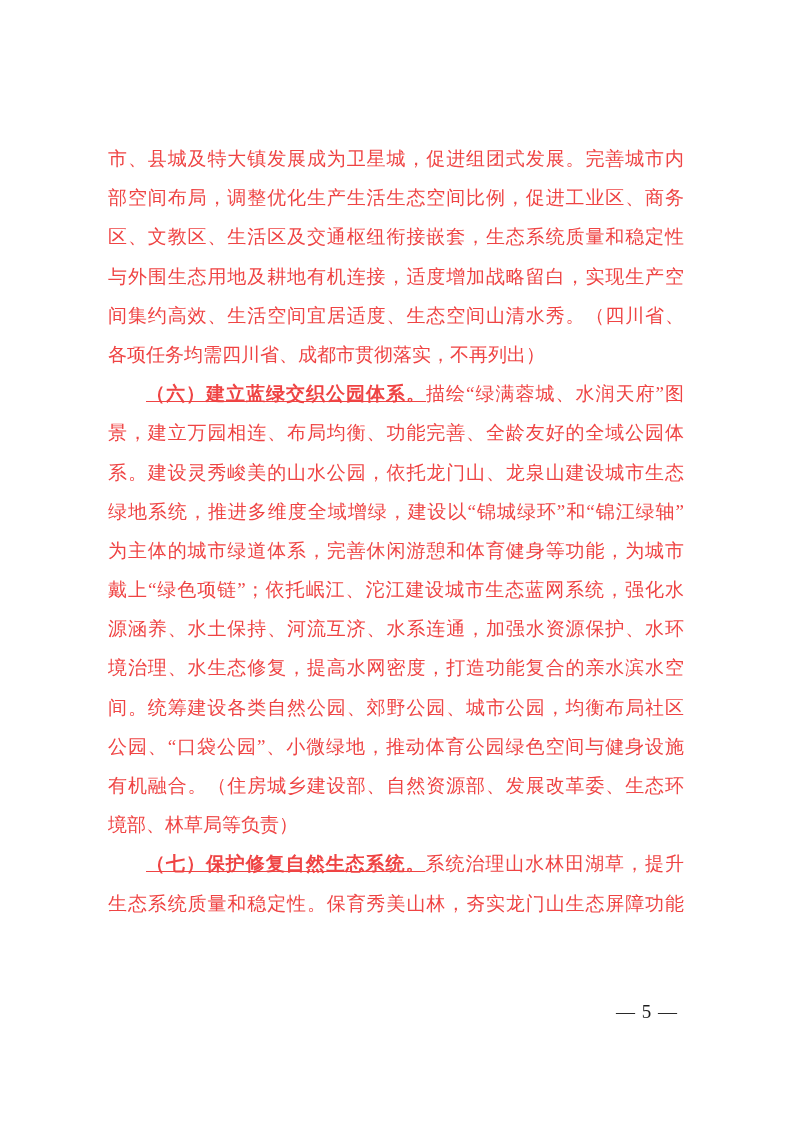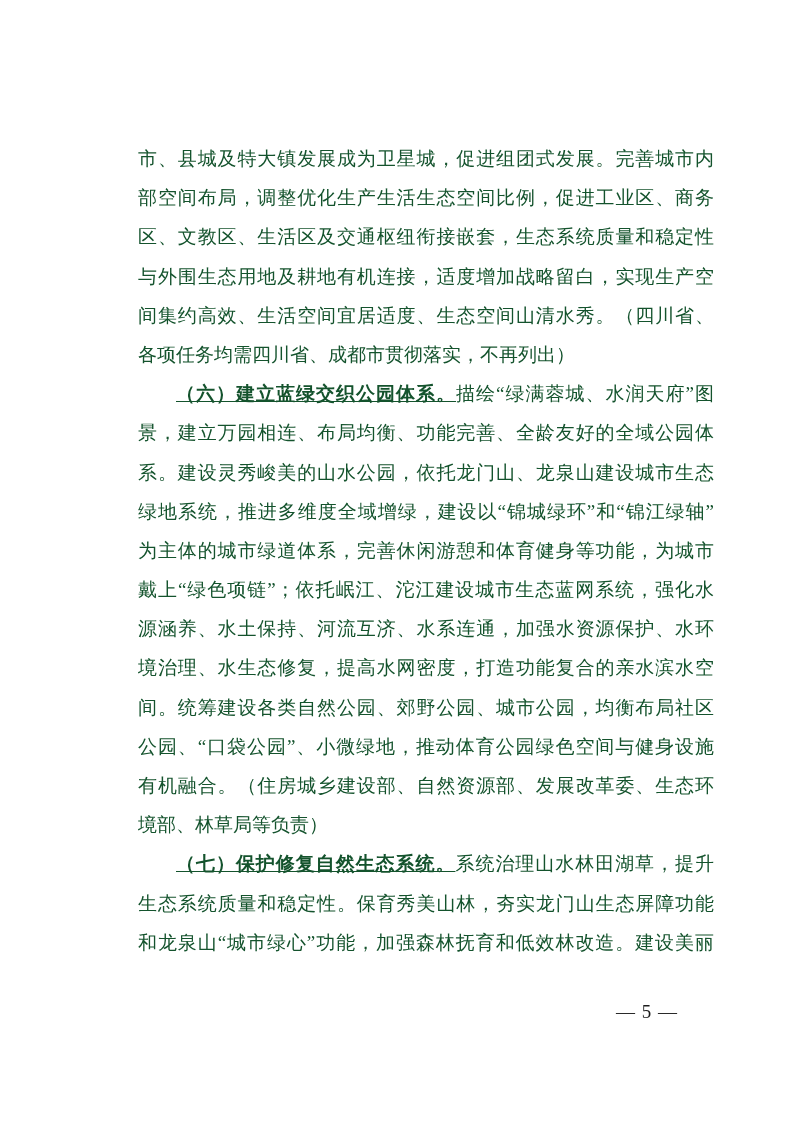--- a/index.html
+++ b/index.html
@@ -13,24 +13,23 @@
     height: 1123px;
     background: #ffffff;
     overflow: hidden;
     font-family: "Liberation Serif", "DejaVu Serif", serif;
   }
   .content {
     position: absolute;
     left: 108px;
     top: 139px;
     width: 576px;
-    color: #14532d;
+    color: #ef4444;
     font-size: 19px;
     line-height: 39.2px;
-    margin-left: 30px;
   }
   .line {
     text-align: justify;
     text-align-last: justify;
     height: 39.2px;
     overflow: hidden;
   }
   .line.short {
     text-align-last: left;
     font-family: Liberation Serif, serif;
@@ -74,17 +73,16 @@
     <div class="line">源涵养、水土保持、河流互济、水系连通，加强水资源保护、水环</div>
     <div class="line">境治理、水生态修复，提高水网密度，打造功能复合的亲水滨水空</div>
     <div class="line">间。统筹建设各类自然公园、郊野公园、城市公园，均衡布局社区</div>
     <div class="line">公园、“口袋公园”、小微绿地，推动体育公园绿色空间与健身设施</div>
     <div class="line">有机融合。（住房城乡建设部、自然资源部、发展改革委、生态环</div>
     <div class="line short">境部、林草局等负责）</div>
 
     <div class="line indent"><span class="bold">（七）保护修复自然生态系统。</span><span>系统治理山水林田湖草，提升</span></div>
 
     <div class="line">生态系统质量和稳定性。保育秀美山林，夯实龙门山生态屏障功能</div>
-    <div class="line">和龙泉山“城市绿心”功能，加强森林抚育和低效林改造。建设美丽</div>
   </div>
 
   <div class="page-number">— 5 —</div>
 </div>
 
 </body></html>

